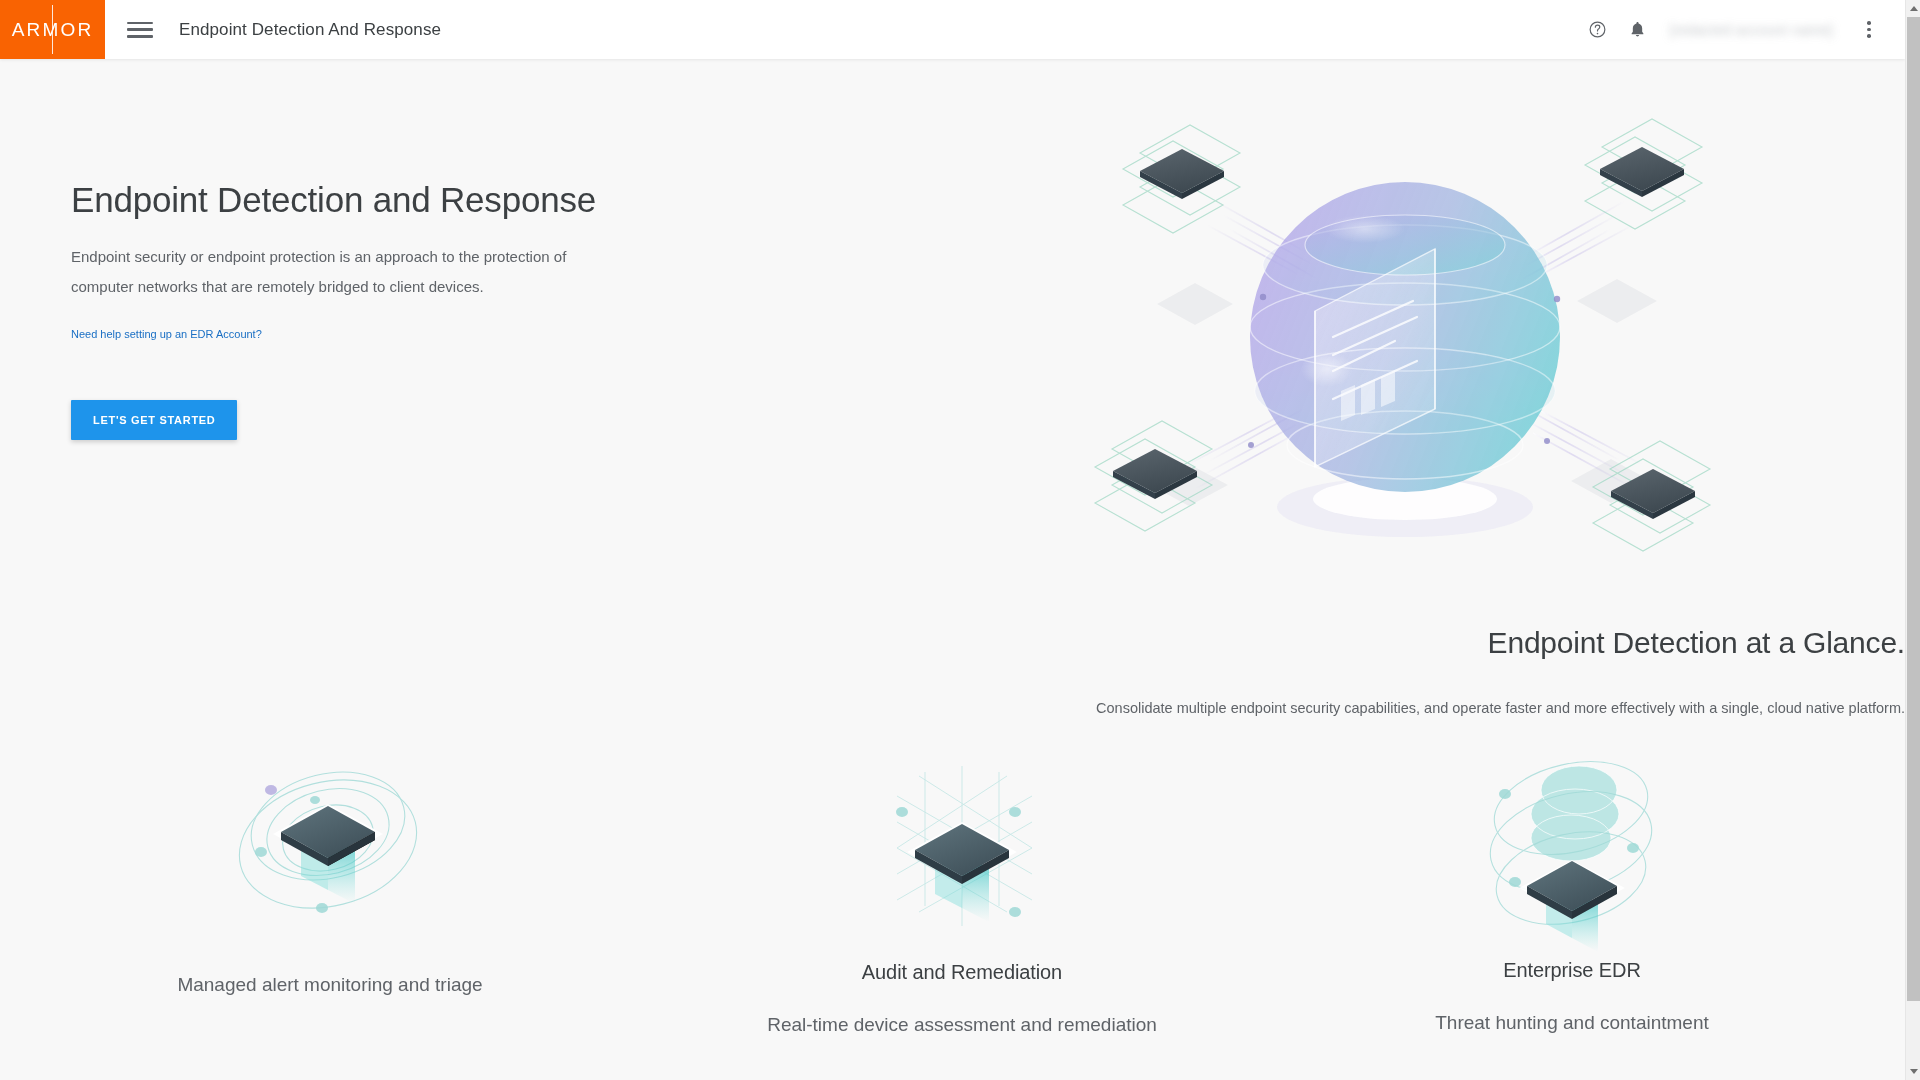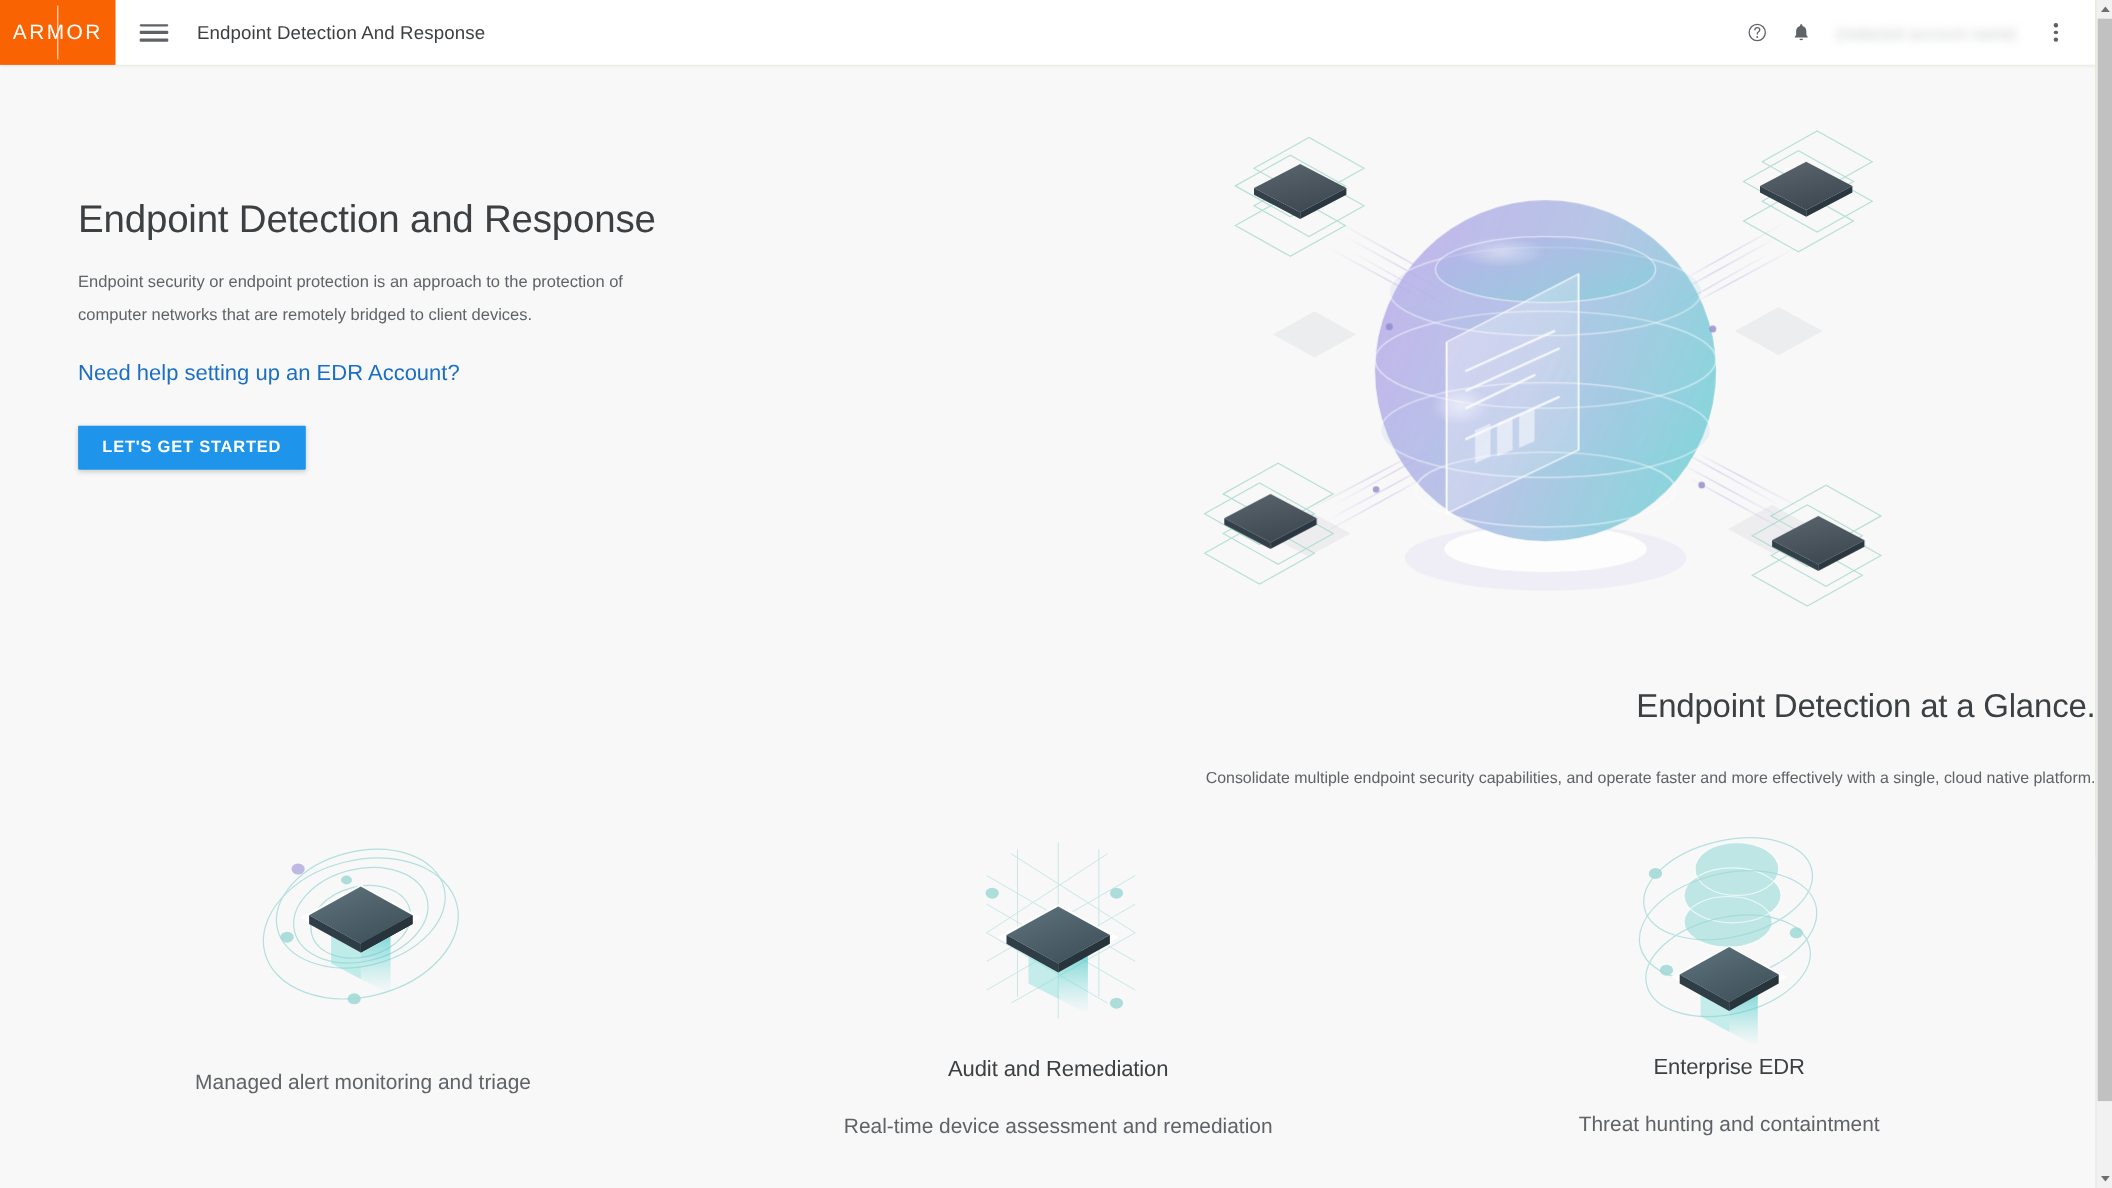--- a/index.html
+++ b/index.html
@@ -5,21 +5,21 @@
   * { margin:0; padding:0; box-sizing:border-box; }
   html,body { width:1920px; height:1080px; overflow:hidden; }
   body {
     font-family:"Liberation Sans", sans-serif;
     background:#f8f8f8;
     color:#3c4043;
     -webkit-font-smoothing:antialiased;
   }
 
   
-  .app { position:relative; width:1920px; height:780px; background:#bef264; }
+  .app { position:relative; width:1920px; height:780px; background:#a16207; }
 
   
   .header {
     position:absolute; top:0; left:0; width:1905px; height:59px;
     background:#ffffff;
     display:flex; align-items:center;
     box-shadow:0 1px 3px rgba(0,0,0,0.08);
     z-index:30;
   }
   .logo {
@@ -71,28 +71,28 @@
   .hero-copy { position:absolute; left:71px; top:120px; width:620px; }
   .hero-title {
     font-size:35px; font-weight:400; color:#3c4043; letter-spacing:-0.2px;
     line-height:1.22; white-space:nowrap;
   }
   .hero-desc {
     margin-top:20px; font-size:15px; line-height:30px; color:#5f6368;
     max-width:525px;
   }
   .hero-link {
-    display:inline-block; margin-top:26px; font-size:20px;
+    display:inline-block; margin-top:26px; font-size:11px;
     color:#1a6fc4; text-decoration:none; cursor:pointer;
   }
   .cta {
-    margin-top:36px; display:inline-block;
+    margin-top:58px; display:inline-block;
     background:#1e94eb; color:#ffffff; border:none;
     padding:0 22px; height:40px; line-height:40px;
-    font-size:15px; font-weight:700; letter-spacing:0.7px;
+    font-size:11px; font-weight:700; letter-spacing:0.7px;
     font-family:"Liberation Sans", sans-serif;
     cursor:pointer; box-shadow:0 2px 5px rgba(0,0,0,0.18);
     border-radius:1px;
   }
 
   
   .hero-art { position:absolute; right:160px; top:10px; width:680px; height:540px; }
   .hero-art svg { width:100%; height:100%; display:block; }
 
   

